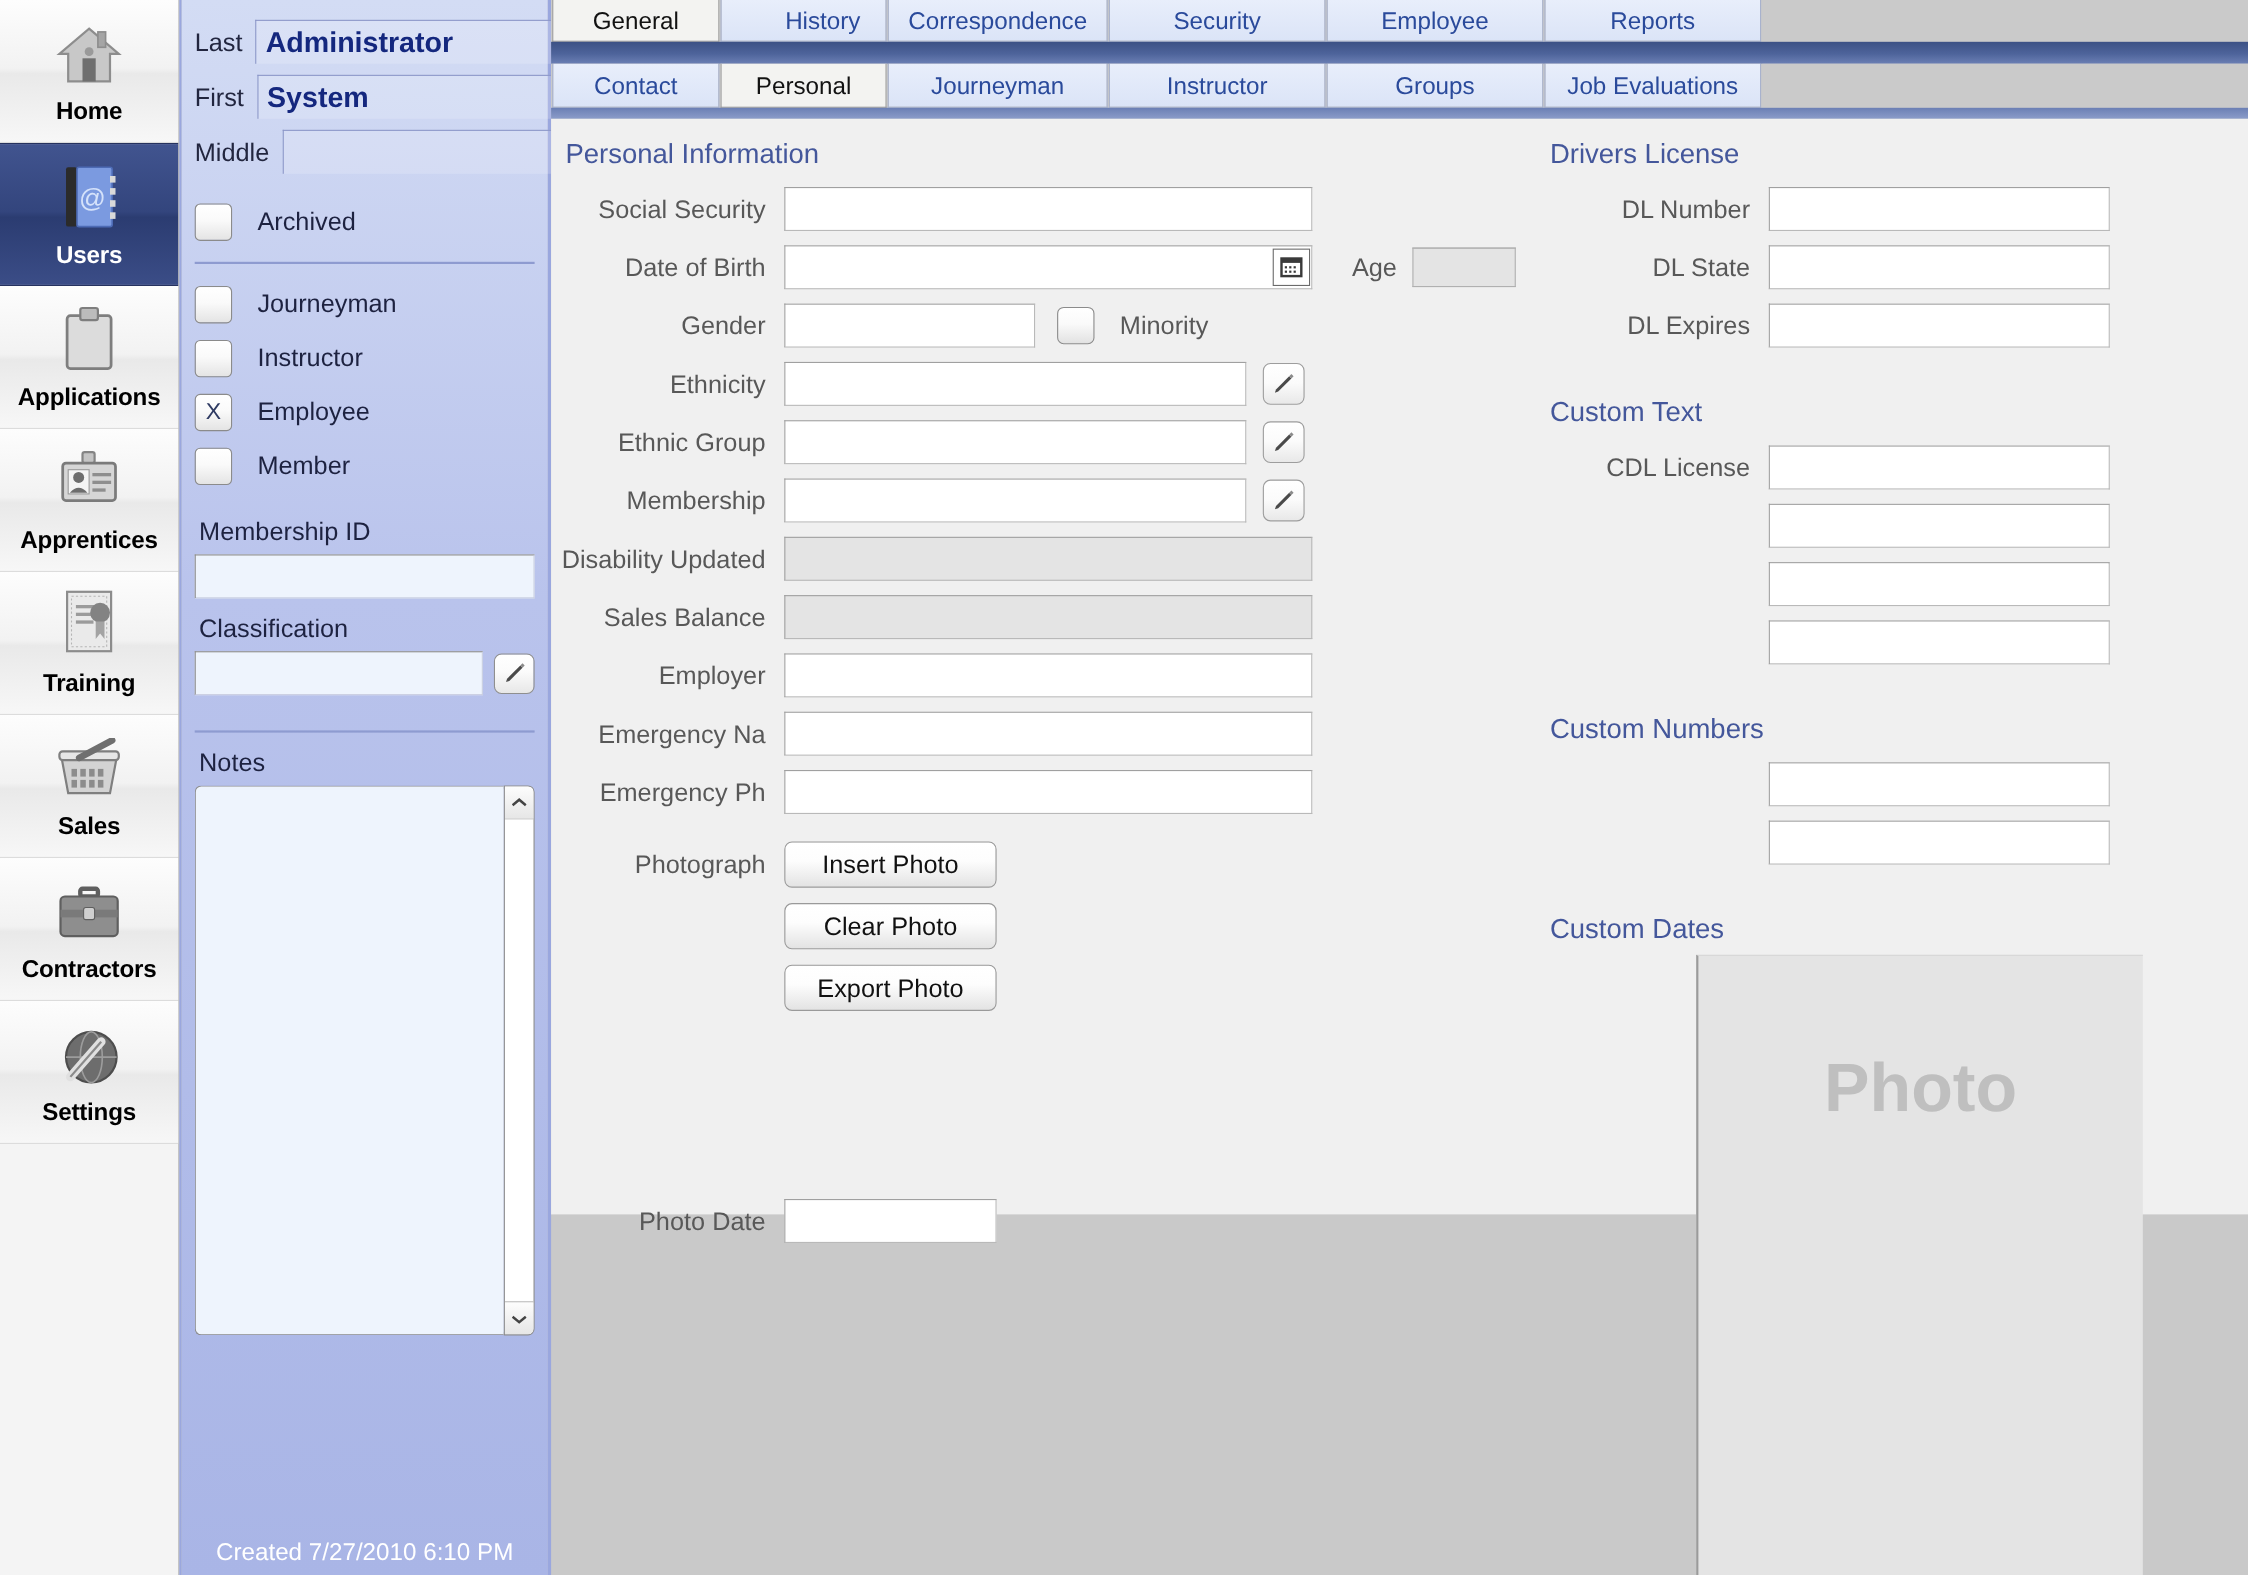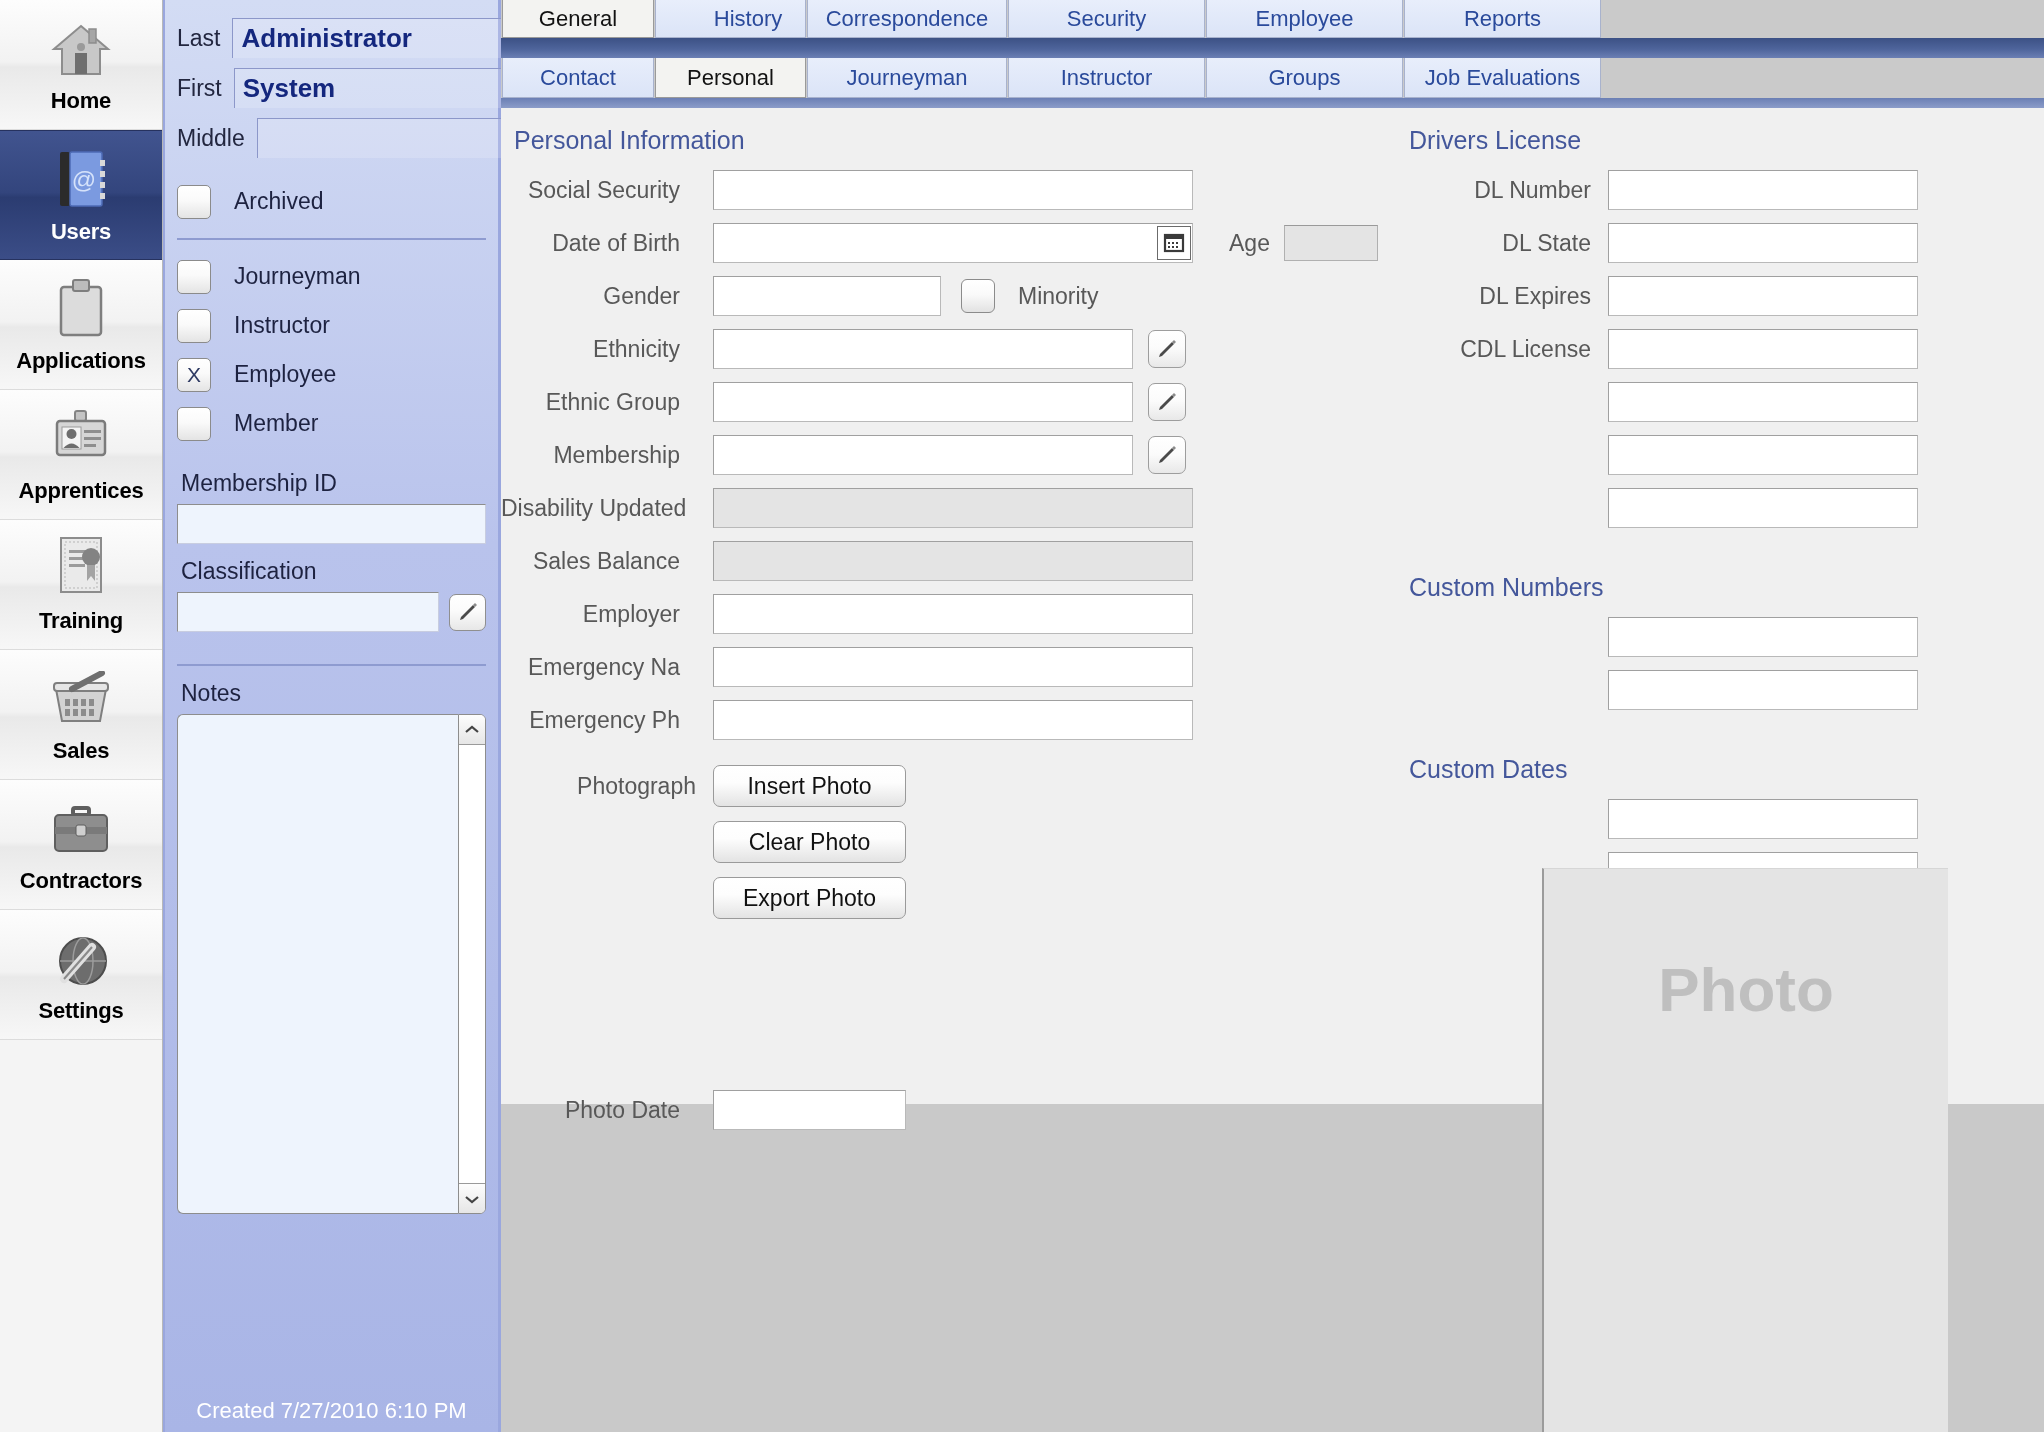--- a/index.html
+++ b/index.html
@@ -233,21 +233,21 @@
   .f-row {
     display: flex;
     align-items: center;
     height: 42px;
     margin-bottom: 11px;
   }
   .f-label {
     width: 212px;
     flex: 0 0 212px;
     text-align: right;
-    padding-right: 33px;
+    padding-right: 17px;
     font-size: 23px;
     color: #585858;
     white-space: nowrap;
   }
   .f-input {
     height: 40px;
     background: #ffffff;
     border: 1px solid #b9b9b9;
     border-top-color: #a0a0a0;
     border-left-color: #a0a0a0;
@@ -697,20 +697,21 @@
         </div>
         <div class="r-row">
           <div class="r-label">DL State</div>
           <input class="r-input" value="" style="">
         </div>
         <div class="r-row">
           <div class="r-label">DL Expires</div>
           <input class="r-input" value="" style="">
         </div>
 
+        <div class="grp-title" style="margin-top:44px;">Custom Text</div>
 
         <div class="r-row">
           <div class="r-label">CDL License</div>
           <input class="r-input" value="" style="">
         </div>
         <div class="r-row">
           <div class="r-label"></div>
           <input class="r-input" value="" style="">
         </div>
         <div class="r-row">

